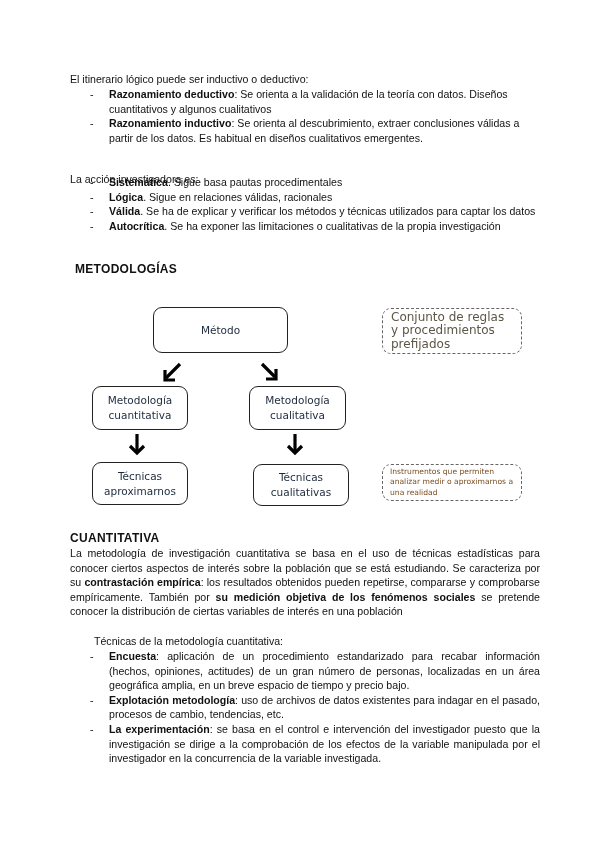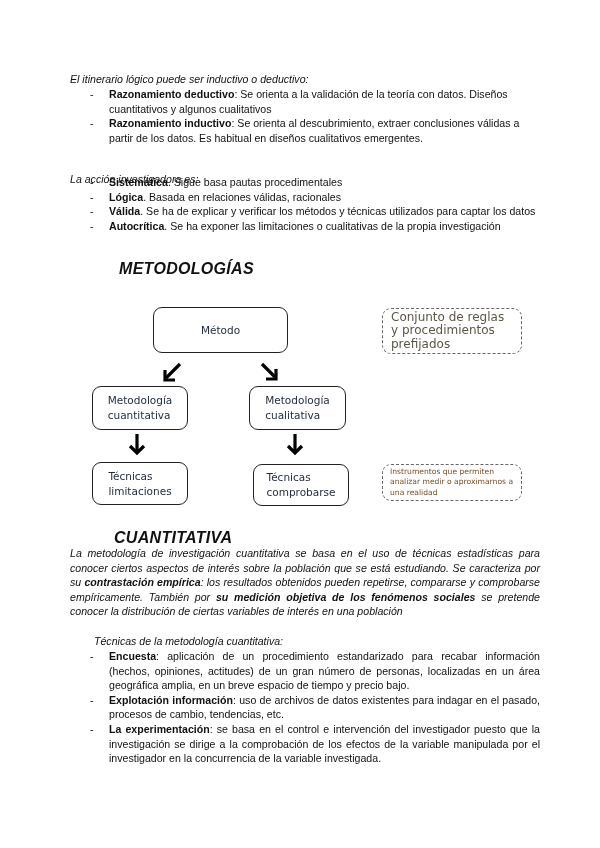--- a/index.html
+++ b/index.html
@@ -1,49 +1,49 @@
 <!DOCTYPE html>
 <html><head>
   <meta charset="utf-8">
   <style>
     html, body { margin:0; padding:0; background:#ffffff; }
     body { width:600px; height:848px; position:relative; overflow:hidden;
            font-family:"Liberation Sans", sans-serif; color:#111; font-size:10.6px; line-height:14.6px; }
     .abs { position:absolute; }
-    p { margin:0;font-style:italic; }
+    p { margin:0; }
     b { font-weight:bold; }
     .para { left:70px; width:470px; }
     .list { left:88px; width:452px; margin:0; padding:0; list-style:none; }
     .list li { position:relative; padding-left:21px; }
     .list li .dash { position:absolute; left:2px; top:0; }
     .justify { text-align:justify; }
-    .heading { font-weight:bold; font-size:16px; letter-spacing:0.3px;margin-left:44px; }
+    .heading { font-weight:bold; font-size:12px; letter-spacing:0.3px; }
     
     .box { position:absolute; border:1.6px solid #222; border-radius:9px; background:#fff;
-           display:flex; align-items:center; justify-content:center; text-align:left;
+           display:flex; align-items:center; justify-content:center; text-align:center;
            font-family:"DejaVu Sans", sans-serif; font-size:10.5px; line-height:15px; color:#1e2a3c; box-sizing:border-box; }
     .note { position:absolute; border:1.6px dashed #666; border-radius:9px; background:#fff;
             box-sizing:border-box; font-family:"DejaVu Sans", sans-serif; color:#6b5a3e; display:flex; align-items:center; }
     .note1 { font-size:12px; line-height:13.5px; padding:0 8px; color:#5c5644; }
     .note2 { font-size:7.6px; line-height:10.6px; padding:8px 7px; color:#7a4d22; }
     svg.arrows { position:absolute; left:0; top:0; }
   </style>
 </head>
 <body>
 
 <p class="abs para" style="top:72px;">El itinerario lógico puede ser inductivo o deductivo:</p>
 <ul class="abs list" style="top:87px;">
   <li><span class="dash">-</span><b>Razonamiento deductivo</b><span>: </span><span>Se orienta a la validación de la teoría con datos. Diseños cuantitativos y algunos cualitativos</span></li>
   <li><span class="dash">-</span><b>Razonamiento inductivo</b><span>: </span><span>Se orienta al descubrimiento, extraer conclusiones válidas a partir de los datos. Es habitual en diseños cualitativos emergentes.</span></li>
 </ul>
 
 <p class="abs para" style="top:160px;margin-top:12px;">La acción investigadora es:</p>
 <ul class="abs list" style="top:175px;">
   <li><span class="dash">-</span><b>Sistemática</b><span>. </span><span>Sigue basa pautas procedimentales</span></li>
-  <li><span class="dash">-</span><b>Lógica</b><span>. </span><span>Basada en relaciones válidas, racionales</span></li>
+  <li><span class="dash">-</span><b>Lógica</b><span>. </span><span>Sigue en relaciones válidas, racionales</span></li>
   <li><span class="dash">-</span><b>Válida</b><span>. </span><span>Se ha de explicar y verificar los métodos y técnicas utilizados para captar los datos</span></li>
   <li><span class="dash">-</span><b>Autocrítica</b><span>. </span><span>Se ha exponer las limitaciones o cualitativas de la propia investigación</span></li>
 </ul>
 
 <p class="abs heading" style="left:75px; top:262px;">METODOLOGÍAS</p>
 
 <div>
   <svg class="arrows" width="600" height="848">
     <defs>
       <marker id="ah" markerWidth="4" markerHeight="4" refX="2.2" refY="2" orient="auto" markerUnits="strokeWidth">
@@ -78,33 +78,33 @@
 
   <div class="box" style="left:92px; top:386px; width:96px; height:44px;">
     <span><span>Metodología</span><br><span>cuantitativa</span></span>
   </div>
 
   <div class="box" style="left:249px; top:386px; width:97px; height:44px;">
     <span><span>Metodología</span><br><span>cualitativa</span></span>
   </div>
 
   <div class="box" style="left:92px; top:462px; width:96px; height:43px;">
-    <span><span>Técnicas</span><br><span>limitaciones</span></span>
+    <span><span>Técnicas</span><br><span>aproximarnos</span></span>
   </div>
 
   <div class="box" style="left:253px; top:464px; width:96px; height:42px;">
-    <span><span>Técnicas</span><br><span>comprobarse</span></span>
+    <span><span>Técnicas</span><br><span>cualitativas</span></span>
   </div>
 
   <div class="note note2" style="left:382px; top:464px; width:140px; height:37px;">
     <span>Instrumentos que permiten analizar medir o aproximarnos a una realidad</span>
   </div>
 </div>
 
 <p class="abs heading" style="left:70px; top:531px;">CUANTITATIVA</p>
 <p class="abs para justify" style="top:546px;"><span>La metodología de investigación cuantitativa se basa en el uso de técnicas estadísticas para conocer ciertos aspectos de interés sobre la población que se está estudiando. Se caracteriza por su </span><b>contrastación empírica</b><span>: los resultados obtenidos pueden repetirse, compararse y comprobarse empíricamente. También por </span><b>su medición objetiva de los fenómenos sociales</b><span> se pretende conocer la distribución de ciertas variables de interés en una población</span></p>
 
 <p class="abs para" style="top:634px;margin-left:24px;">Técnicas de  la metodología cuantitativa:</p>
 <ul class="abs list justify" style="top:649px;">
   <li><span class="dash">-</span><b>Encuesta</b><span>: </span><span>aplicación de un procedimiento estandarizado para recabar información (hechos, opiniones, actitudes) de un gran número de personas, localizadas en un área geográfica amplia, en un breve espacio de tiempo y precio bajo.</span></li>
-  <li><span class="dash">-</span><b>Explotación información</b><span>: </span><span>uso de archivos de datos existentes para indagar en el pasado, procesos de cambio, tendencias, etc.</span></li>
+  <li><span class="dash">-</span><b>Explotación metodología</b><span>: </span><span>uso de archivos de datos existentes para indagar en el pasado, procesos de cambio, tendencias, etc.</span></li>
   <li><span class="dash">-</span><b>La experimentación</b><span>: </span><span>se basa en el control e intervención del investigador puesto que la investigación se dirige a la comprobación de los efectos de la variable manipulada por el investigador en la concurrencia de la variable investigada.</span></li>
 </ul>
 
 </body></html>

